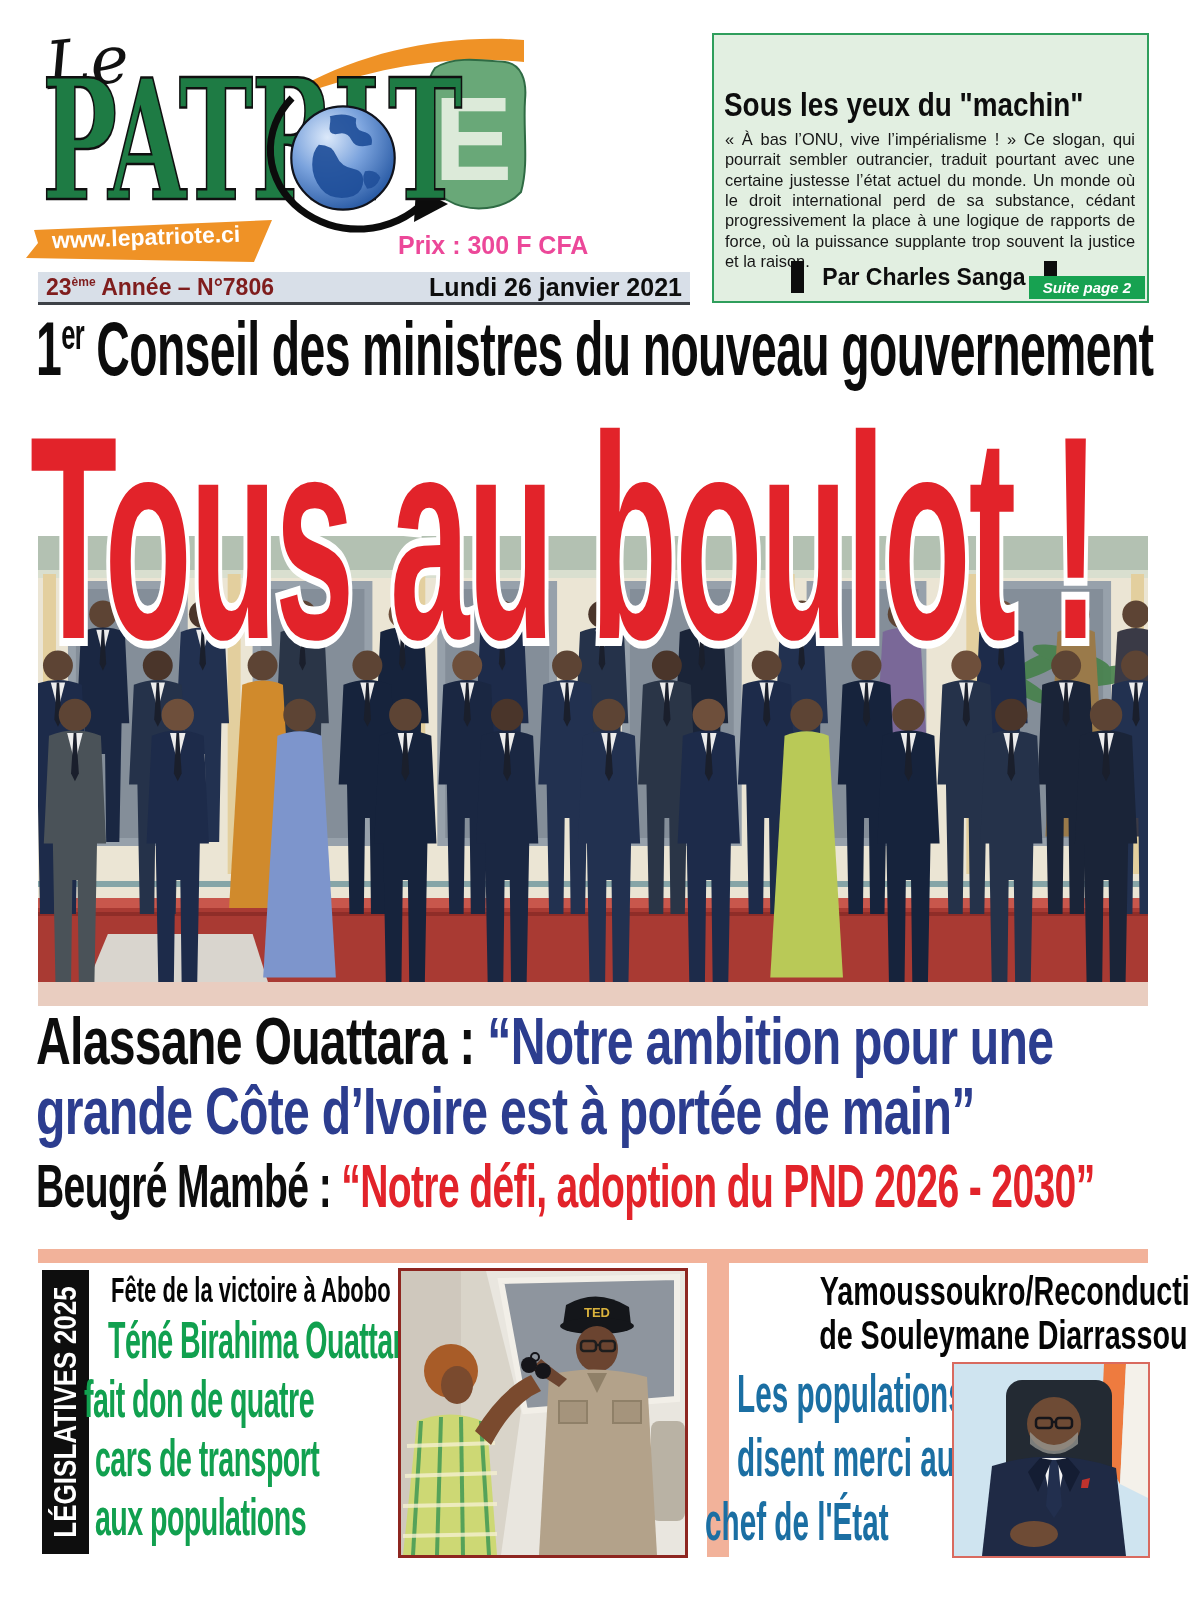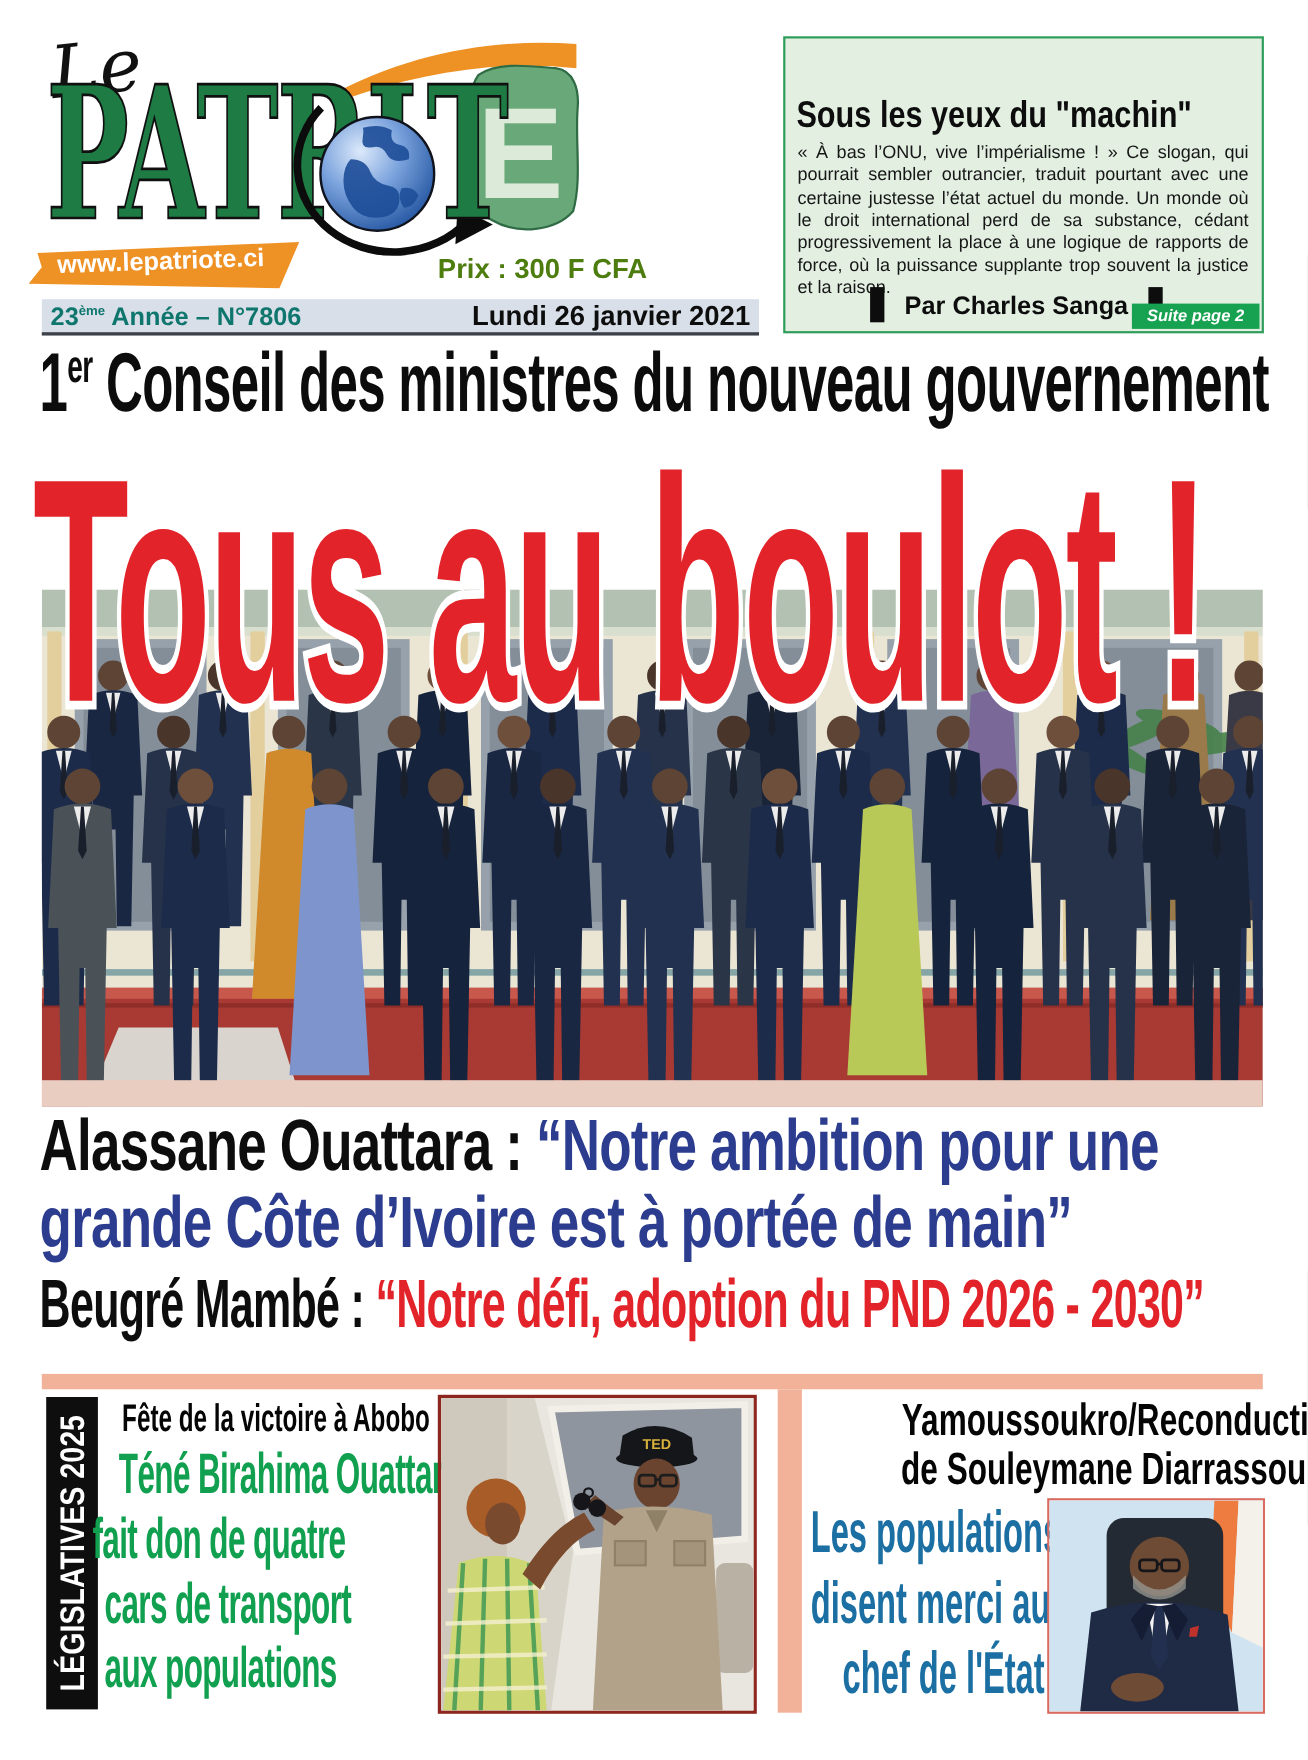--- a/index.html
+++ b/index.html
@@ -58,24 +58,24 @@
 
     <div class="abs" style="left:388px;top:57px;">
       <span class="sq serifhead" style="font-size:167px;transform:scaleX(0.60);line-height:1;">T</span>
     </div>
 
     <svg class="abs" style="left:26px;top:218px;" width="250" height="46" viewBox="0 0 250 46">
       <polygon points="8,12 246,2 228,44 0,40 12,25" fill="#ef9226"></polygon>
     </svg>
     <div class="abs" style="left:52px;top:224px;font-size:23px;font-weight:bold;color:#fff;transform:rotate(-2deg);">www.lepatriote.ci</div>
 
-    <div class="abs" style="left:398px;top:231px;font-size:25px;font-weight:bold;color:#4d7c0f;">Prix : 300 F CFA</div>
+    <div class="abs" style="left:398px;top:231px;font-size:25px;font-weight:bold;color:#ec4899;">Prix : 300 F CFA</div>
 
     <div class="abs blackline" style="left:38px;top:272px;width:652px;height:30px;background:#d8dfe8;">
-      <div class="abs" style="left:8px;top:2px;font-size:23px;font-weight:bold;color:#0f766e;">
+      <div class="abs" style="left:8px;top:2px;font-size:23px;font-weight:bold;color:#7f1d1d;">
         <span>23</span><sup style="font-size:12px;">ème</sup><span> Année – N°7806</span>
       </div>
       <div class="abs" style="right:8px;top:1px;font-size:25px;font-weight:bold;color:#0d0d0d;">Lundi 26 janvier 2021</div>
     </div>
   </div>
 
   <div class="abs" style="left:712px;top:33px;width:437px;height:270px;border:2px solid #2f9e5c;background:#e2efe1;box-sizing:border-box;">
     <div class="abs" style="left:10px;top:50px;">
       <span class="sq" style="font-size:34px;font-weight:bold;color:#0d0d0d;transform:scaleX(0.82);">Sous les yeux du "machin"</span>
     </div>
@@ -280,21 +280,21 @@
   </svg>
 
   <div class="abs" style="left:733px;top:1271px;width:417px;text-align:center;">
     <span class="sq" style="font-size:41px;font-weight:bold;color:#050505;transform:scaleX(0.70);transform-origin:50% 0;line-height:1;">Yamoussoukro/Reconduction</span></div>
   <div class="abs" style="left:733px;top:1315px;width:417px;text-align:center;">
     <span class="sq" style="font-size:41px;font-weight:bold;color:#050505;transform:scaleX(0.70);transform-origin:50% 0;line-height:1;">de Souleymane Diarrassouba</span></div>
   <div class="abs" style="left:737px;top:1366px;">
     <span class="sq" style="font-size:54px;font-weight:bold;color:#1b6fa3;transform:scaleX(0.55);line-height:1;">Les populations</span></div>
   <div class="abs" style="left:737px;top:1430px;">
     <span class="sq" style="font-size:54px;font-weight:bold;color:#1b6fa3;transform:scaleX(0.55);line-height:1;">disent merci au</span></div>
-  <div class="abs" style="left:766px;top:1494px;">
+  <div class="abs" style="left:705px;top:1494px;">
     <span class="sq" style="font-size:54px;font-weight:bold;color:#1b6fa3;transform:scaleX(0.55);line-height:1;">chef de l'État</span></div>
 
   <svg class="abs" style="left:952px;top:1362px;border:2px solid #d96a5f;box-sizing:border-box;" width="198" height="196" viewBox="0 0 194 192">
     <rect width="194" height="192" fill="#cfe4f0"></rect>
     <polygon points="150,0 172,0 166,120 146,84" fill="#ee7b3f"></polygon>
     <polygon points="172,0 194,0 194,134 166,120" fill="#f4f1ea"></polygon>
     <rect x="52" y="16" width="106" height="156" rx="16" fill="#232a33"></rect>
     <circle cx="100" cy="60" r="27" fill="#6e4b35"></circle>
     <path d="M76 68 Q100 94 124 68 L124 80 Q100 100 76 80 Z" fill="#9a9a94" opacity="0.75"></path>
     <g stroke="#15151a" stroke-width="2.5" fill="none">

